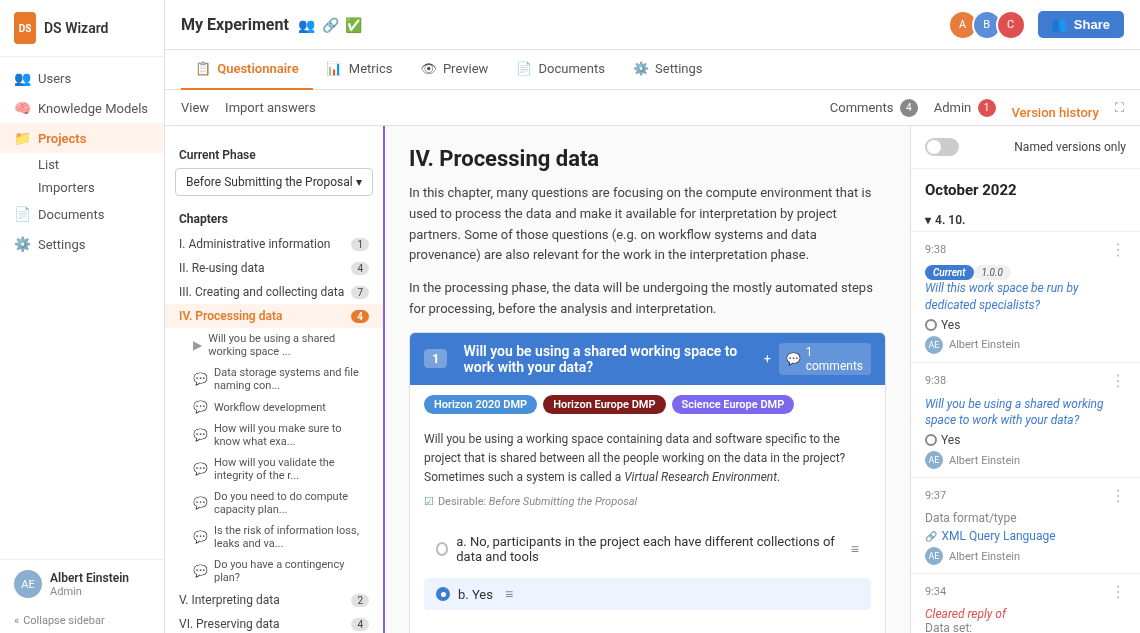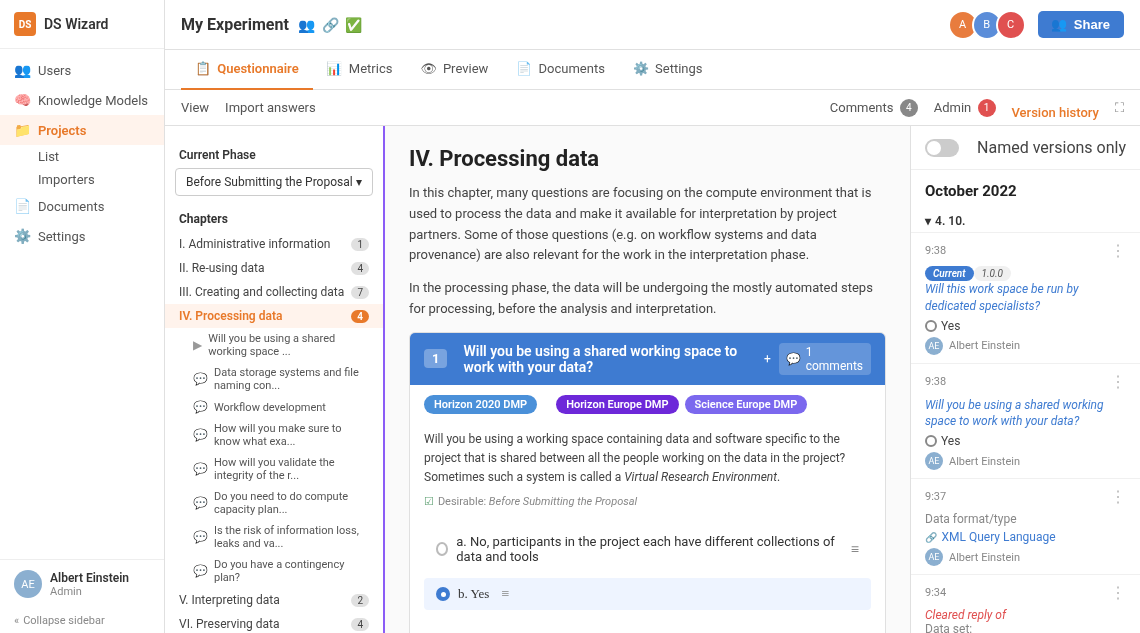--- a/index.html
+++ b/index.html
@@ -1,21 +1,21 @@
 <!DOCTYPE html>
 <html><head>
   <meta charset="utf-8">
   <style>
     * { box-sizing: border-box; margin: 0; padding: 0; }
     body { font-family: -apple-system, BlinkMacSystemFont, 'Segoe UI', Roboto, sans-serif; font-size: 13px; color: #333; background: #f5f5f5; display: flex; height: 633px; overflow: hidden; }
 
     
     #sidebar { width: 165px; background: #fff; border-right: 1px solid #e0e0e0; display: flex; flex-direction: column; flex-shrink: 0; }
     #sidebar-header { padding: 12px 14px; display: flex; align-items: center; gap: 8px; border-bottom: 1px solid #eee; }
-    #sidebar-header .logo-icon { width: 22px; height: 24px; background: #e8792a; border-radius: 4px; display: flex; align-items: center; justify-content: center; color: white; font-weight: bold; font-size: 10px; }
+    #sidebar-header .logo-icon { width: 22px; height: 32px; background: #e8792a; border-radius: 4px; display: flex; align-items: center; justify-content: center; color: white; font-weight: bold; font-size: 10px; }
     #sidebar-header .app-name { font-weight: 600; font-size: 14px; }
     .nav-section { padding: 6px 0; }
     .nav-item { display: flex; align-items: center; gap: 8px; padding: 7px 14px; cursor: pointer; font-size: 13px; color: #555; }
     .nav-item.active { background: #fff3ec; color: #e8792a; font-weight: 600; }
     .nav-item .nav-icon { font-size: 14px; width: 16px; text-align: center; }
     .nav-sub { padding: 4px 14px 4px 38px; color: #555; cursor: pointer; }
     .sidebar-footer { margin-top: auto; border-top: 1px solid #eee; padding: 10px 14px; display: flex; align-items: center; gap: 8px; }
     .avatar-sm { width: 28px; height: 28px; border-radius: 50%; background: #ccc; display: flex; align-items: center; justify-content: center; font-size: 11px; color: white; }
     .avatar-ae { background: #8bafd0; }
     .user-info .name { font-weight: 600; font-size: 12px; }
@@ -77,33 +77,33 @@
     .comment-btn { background: rgba(255,255,255,0.2); border-radius: 4px; padding: 2px 8px; cursor: pointer; display: flex; align-items: center; gap: 4px; }
     .tags-row { display: flex; gap: 6px; padding: 10px 14px 6px; }
     .tag { border-radius: 12px; padding: 3px 10px; font-size: 11px; font-weight: 600; color: white; }
     .tag-blue { background: #4a90d9; }
     .question-body { padding: 10px 14px; }
     .question-body p { font-size: 12px; line-height: 1.6; color: #444; margin-bottom: 8px; }
     .desirable-note { font-size: 11px; color: #888; display: flex; align-items: center; gap: 4px; }
     .check-icon { color: #5a9e6f; }
     .answer-options { padding: 8px 14px 14px; }
     .answer-option { display: flex; align-items: center; gap: 8px; padding: 8px 12px; border-radius: 4px; margin-bottom: 6px; cursor: pointer; font-size: 13px; }
-    .answer-option.selected { background: #eef4ff; font-family: Liberation Serif, serif; }
+    .answer-option.selected { background: #eef4ff; }
     .radio-btn { width: 14px; height: 14px; border-radius: 50%; border: 2px solid #bbb; display: flex; align-items: center; justify-content: center; }
     .radio-btn.checked { border-color: #3e7bd1; background: #3e7bd1; }
     .radio-btn.checked::after { content: ''; width: 5px; height: 5px; border-radius: 50%; background: white; }
     .list-icon { color: #888; font-size: 14px; margin-left: 4px; cursor: pointer; }
     .clear-btn { padding: 4px 14px 8px; }
 
     
     #right-panel { width: 230px; background: #fff; border-left: 1px solid #e0e0e0; overflow-y: auto; flex-shrink: 0; }
     .right-panel-top { padding: 12px 14px; border-bottom: 1px solid #eee; display: flex; align-items: center; justify-content: space-between; }
     .toggle-switch { width: 34px; height: 18px; background: #ccc; border-radius: 9px; position: relative; cursor: pointer; }
     .toggle-knob { width: 14px; height: 14px; background: white; border-radius: 50%; position: absolute; top: 2px; left: 2px; transition: left 0.2s; }
-    .named-only-label { font-size: 16px; color: #444; }
+    .named-only-label { font-size: 12px; color: #444; }
     .month-heading { font-size: 15px; font-weight: 700; padding: 12px 14px 6px; color: #222; }
     .date-group { border-bottom: 1px solid #f0f0f0; }
     .date-header { padding: 8px 14px 4px; font-size: 12px; font-weight: 600; color: #333; display: flex; align-items: center; gap: 4px; }
     .history-entry { padding: 8px 14px; border-bottom: 1px solid #f0f0f0; }
     .history-time { font-size: 11px; color: #888; display: flex; align-items: center; justify-content: space-between; margin-bottom: 6px; }
     .history-badges { display: flex; gap: 0; margin-bottom: 0; font-style: italic; }
     .badge-current { background: #3e7bd1; color: white; border-radius: 10px; padding: 2px 8px; font-size: 10px; font-weight: 600; }
     .badge-version { background: #f0f0f0; color: #555; border-radius: 10px; padding: 2px 8px; font-size: 10px; }
     .history-question { font-size: 12px; color: #3e7bd1; cursor: pointer; line-height: 1.4; margin-bottom: 4px; font-style: italic; }
     .history-answer { font-size: 12px; display: flex; align-items: center; gap: 4px; color: #444; }
@@ -316,21 +316,21 @@
           <div class="q-actions">
             <span style="cursor:pointer;">+</span>
             <span class="comment-btn">
               <span>💬</span>
               <span>1 comments</span>
             </span>
           </div>
         </div>
         <div class="tags-row">
           <span class="tag tag-blue">Horizon 2020 DMP</span>
-          <span class="tag" style="background:#6d28d9;margin-left:13px;">Horizon Europe DMP</span>
+          <span class="tag" style="background:#7f1d1d;">Horizon Europe DMP</span>
           <span class="tag" style="background:#7b68ee;">Science Europe DMP</span>
         </div>
         <div class="question-body">
           <p>Will you be using a working space containing data and software specific to the project that is shared between all the people working on the data in the project? Sometimes such a system is called a <em>Virtual Research Environment</em>.</p>
           <div class="desirable-note">
             <span class="check-icon">☑</span>
             <span>Desirable: <em>Before Submitting the Proposal</em></span>
           </div>
         </div>
         <div class="answer-options">

